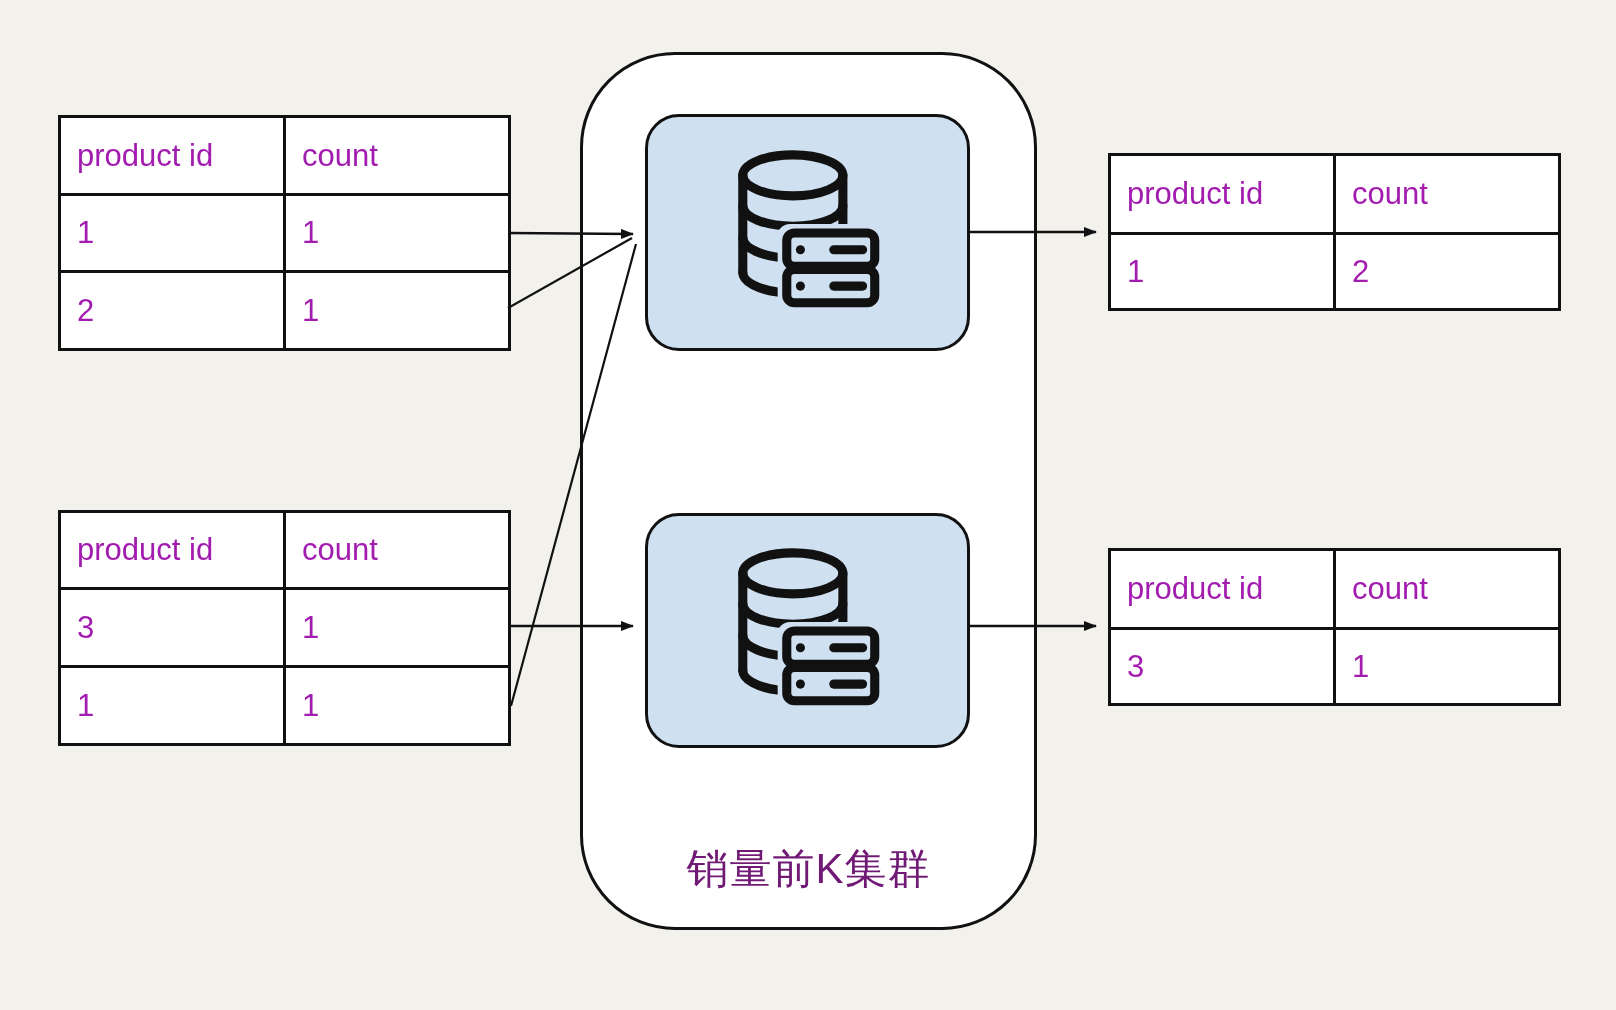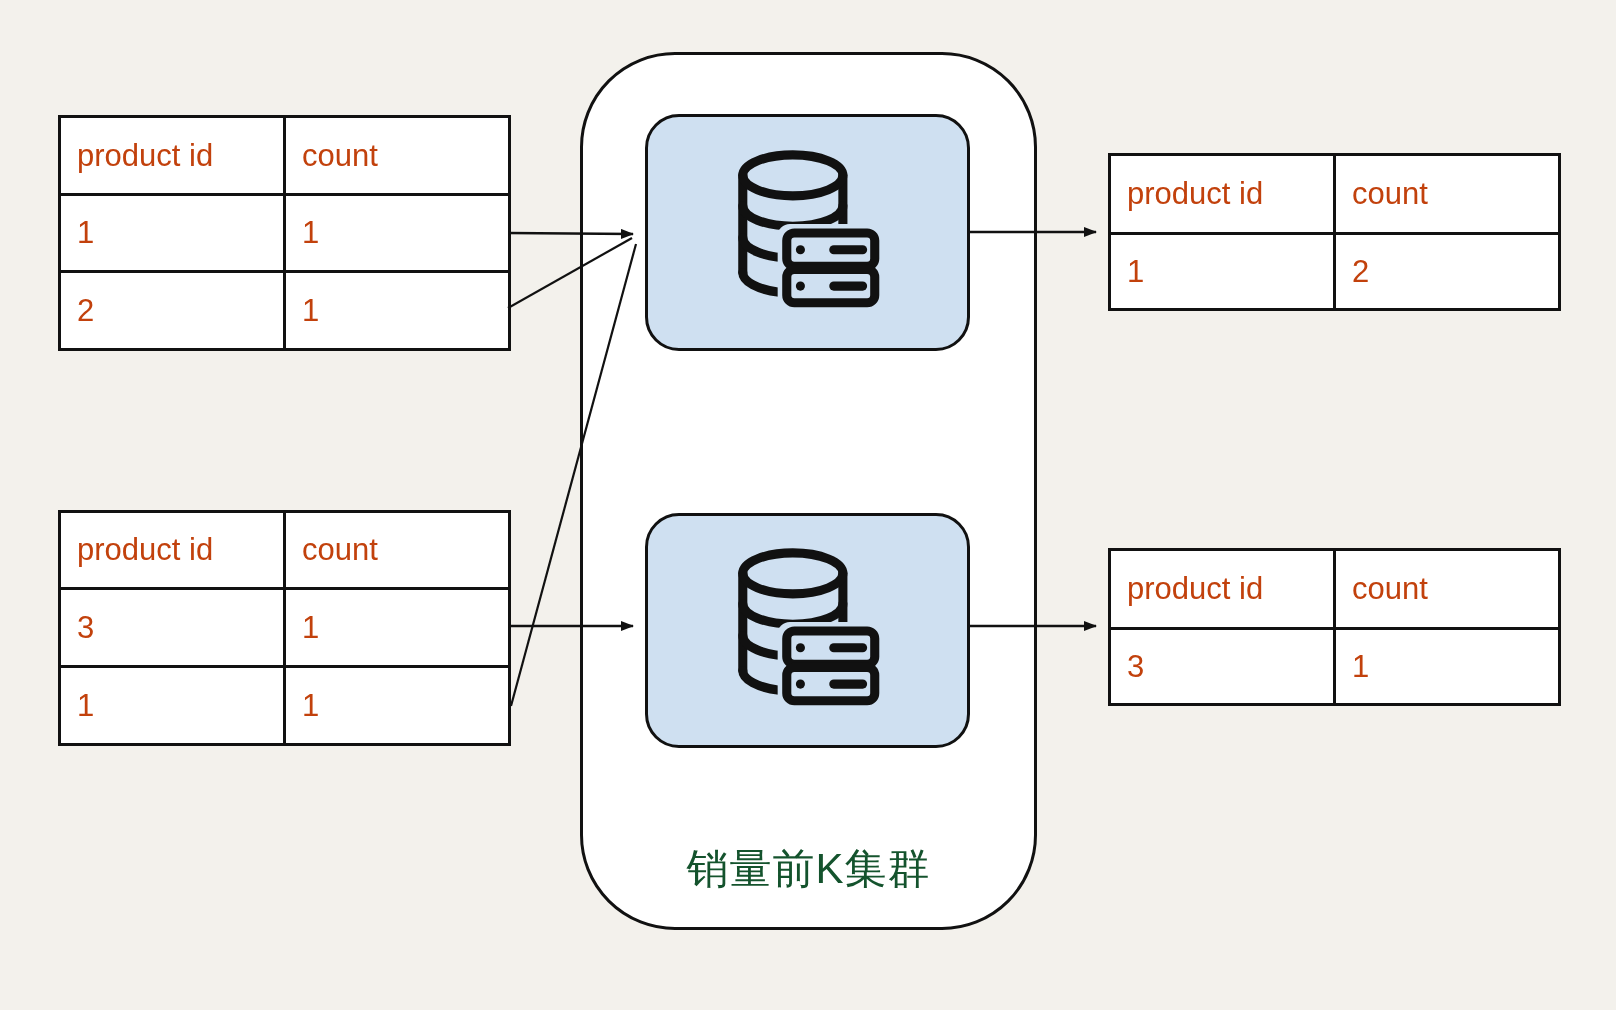--- a/index.html
+++ b/index.html
@@ -23,21 +23,21 @@
     position:absolute;
     border-collapse:collapse;
     table-layout:fixed;
     background:var(--surface);
     z-index:2;
   }
   table.dtable td, table.dtable th{
     border:3px solid var(--stroke);
     font-size:31px;
     font-weight:normal;
-    color:#c2410c;
+    color:#a21caf;
     text-align:left;
     padding-left:16px;
     vertical-align:middle;
     background:var(--surface);
     overflow:hidden;
     white-space:nowrap;
   }
   .t-left{width:450px;}
   .t-left col{width:225px;}
   .t-right{width:449px;}
@@ -76,21 +76,21 @@
   .db-icon .srv{fill:var(--node-fill);stroke:var(--stroke);stroke-width:6;}
   .db-icon .dot{fill:var(--stroke);stroke:none;}
   .db-icon .slot{stroke:var(--stroke);stroke-width:6;stroke-linecap:round;}
   .cluster-label{
     position:absolute;
     left:0;right:0;
     top:786px;
     text-align:center;
     font-size:42px;
     letter-spacing:1px;
-    color:#14532d;
+    color:#701a75;
   }
 
   
   svg.arrows{
     position:absolute;
     left:0;top:0;
     width:1616px;height:1010px;
     z-index:3;
     pointer-events:none;
   }

